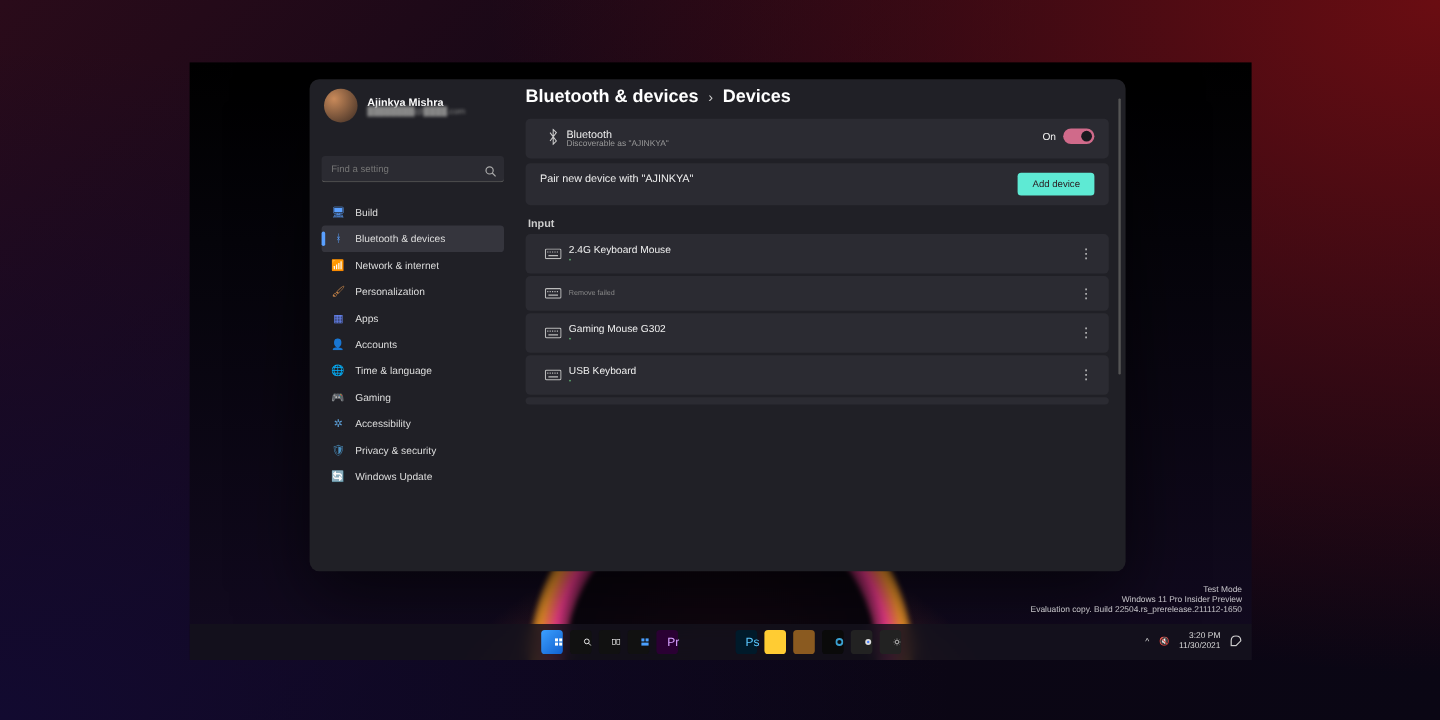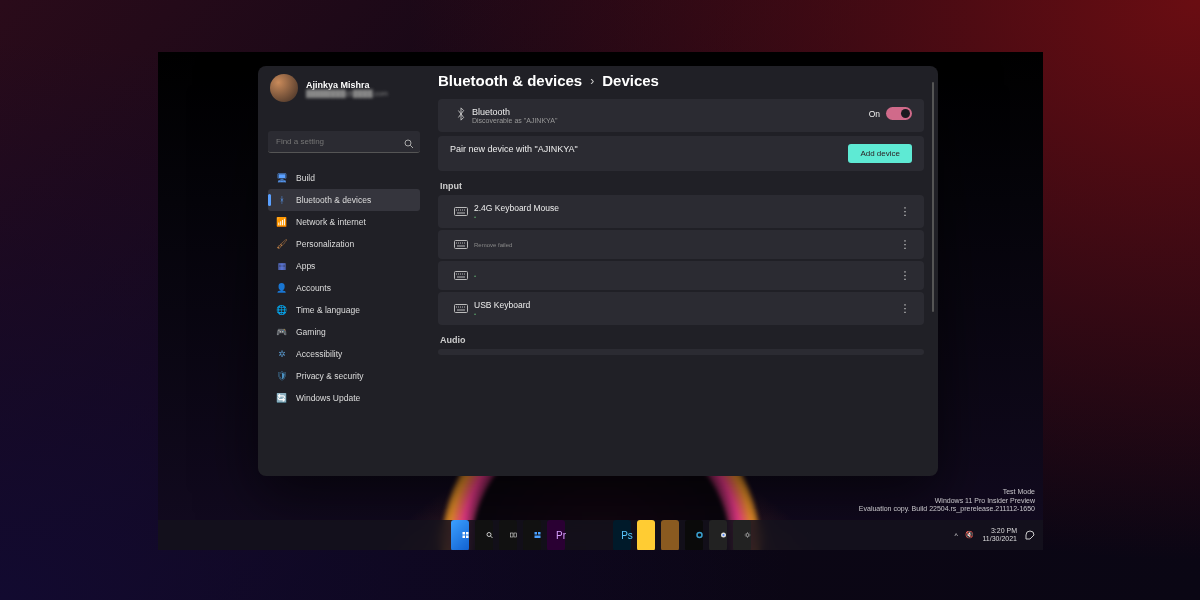--- a/index.html
+++ b/index.html
@@ -44,21 +44,21 @@
   font-size: 7px; line-height: 1.25;
 }
 
 
 .taskbar {
   position: absolute; left: 0; right: 0; bottom: 0; height: 30px;
   background: rgba(20,18,28,.85); backdrop-filter: blur(6px);
   display: flex; align-items: center; justify-content: center;
 }
 .task-center { display: flex; gap: 6px; align-items: center; }
-.ticon { width: 18px; height: 31px; border-radius: 3px; display:flex; align-items:center; justify-content:center; font-size:10px; color:#fff;padding-left:11px; }
+.ticon { width: 18px; height: 20px; border-radius: 3px; display:flex; align-items:center; justify-content:center; font-size:10px; color:#fff;padding-left:11px; }
 .ticon svg { width: 14px; height: 14px; }
 .task-right { position: absolute; right: 8px; display: flex; align-items: center; gap: 8px; color: #ddd; font-size: 7px; }
 .clock { text-align: right; line-height: 1.1; }
 
 
 .window {
   position: absolute; left: 100px; top: 14px; width: 680px; height: 410px;
   background: #202026; border-radius: 8px; overflow: hidden;
   box-shadow: 0 18px 60px rgba(0,0,0,.6);
   display: flex; flex-direction: column;
@@ -270,39 +270,39 @@
               <div class="more">⋮</div>
             </div>
             <div class="devrow">
               <div class="dicon">
                 <svg width="14" height="9" viewBox="0 0 14 9">
                   <rect x="0.5" y="0.5" width="13" height="8" rx="1" stroke="#bbb" fill="none"></rect>
                   <path d="M2 3h1M4 3h1M6 3h1M8 3h1M10 3h1M3 6h8" stroke="#bbb"></path>
                 </svg>
               </div>
               <div class="dtext">
+                <div class="dtitle">Gaming Mouse G302</div>
                 <div class="dsub ">•</div>
               </div>
               <div class="more">⋮</div>
             </div>
             <div class="devrow">
               <div class="dicon">
                 <svg width="14" height="9" viewBox="0 0 14 9">
                   <rect x="0.5" y="0.5" width="13" height="8" rx="1" stroke="#bbb" fill="none"></rect>
                   <path d="M2 3h1M4 3h1M6 3h1M8 3h1M10 3h1M3 6h8" stroke="#bbb"></path>
                 </svg>
               </div>
               <div class="dtext">
                 <div class="dtitle">USB Keyboard</div>
                 <div class="dsub ">•</div>
               </div>
               <div class="more">⋮</div>
             </div>
           </div>
-        <div class="sect">Audio</div>
         <div class="devrow" style="height:6px;padding:0;"></div>
       </div>
     </div>
   </div>
 
   <div class="watermark">
     <div>Test Mode</div>
     <div>Windows 11 Pro Insider Preview</div>
     <div>Evaluation copy. Build 22504.rs_prerelease.211112-1650</div>
   </div>

